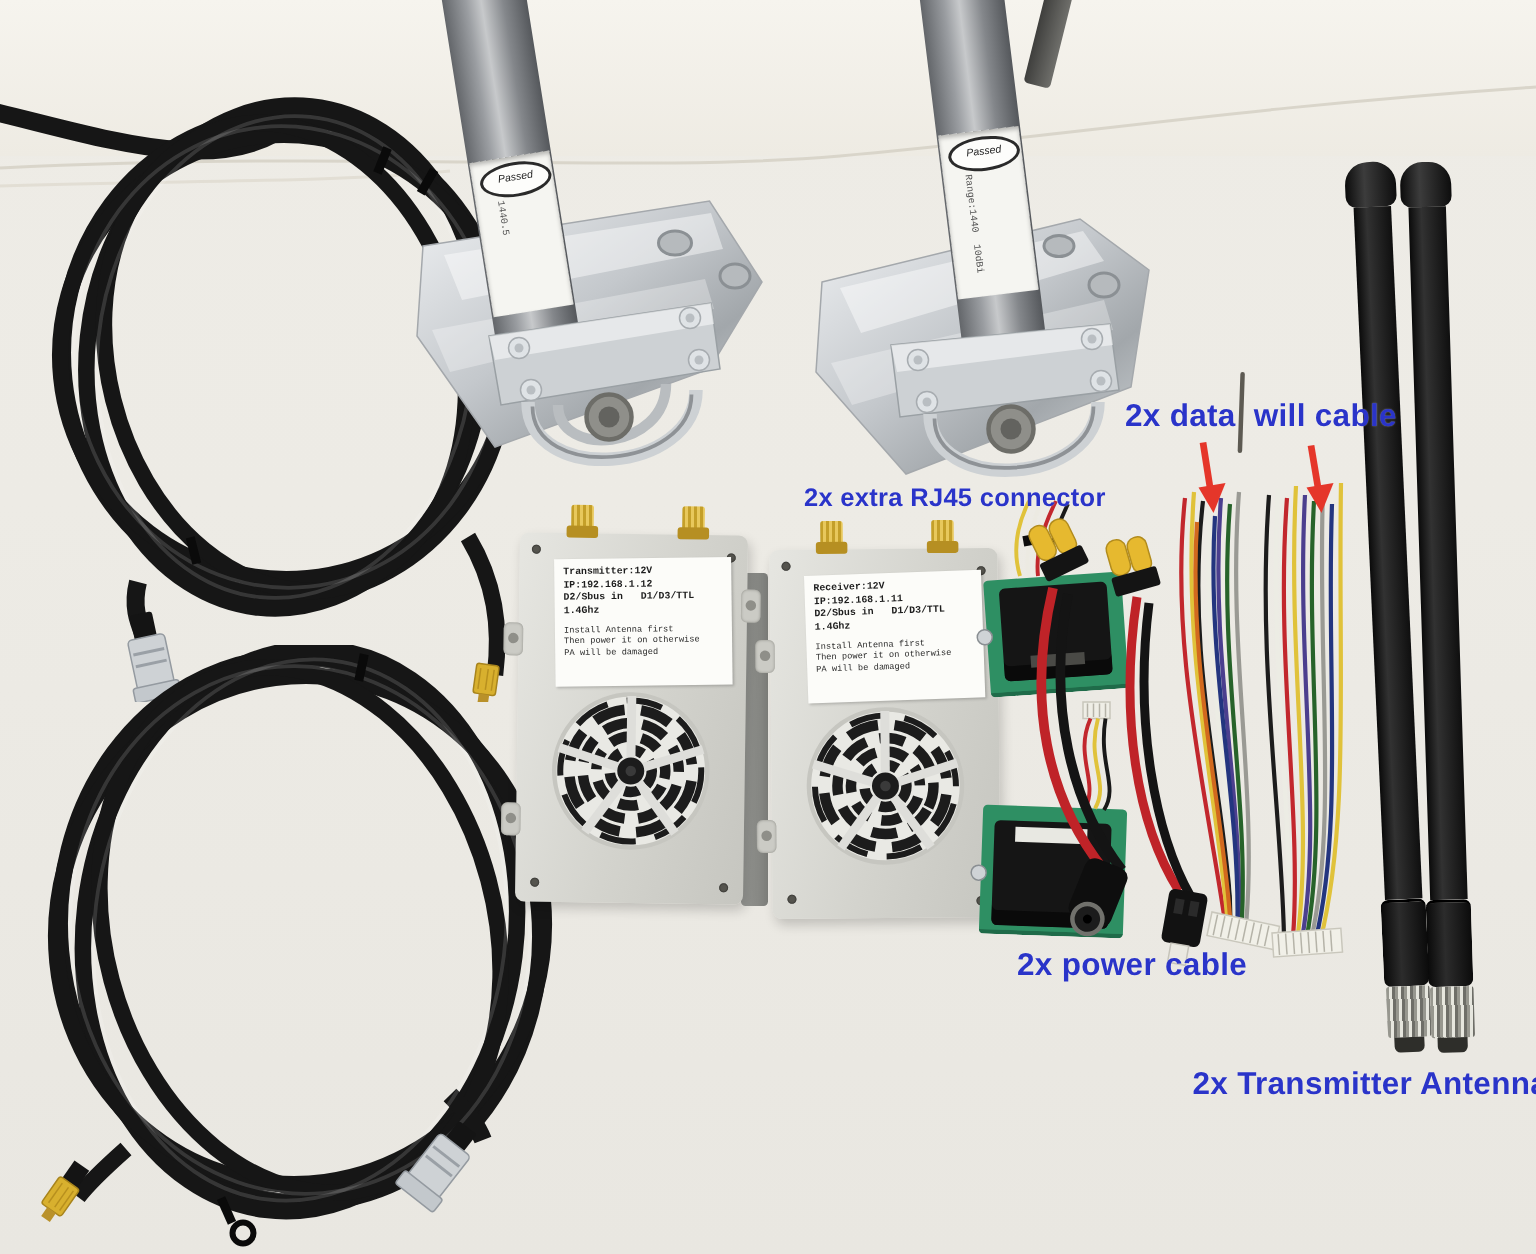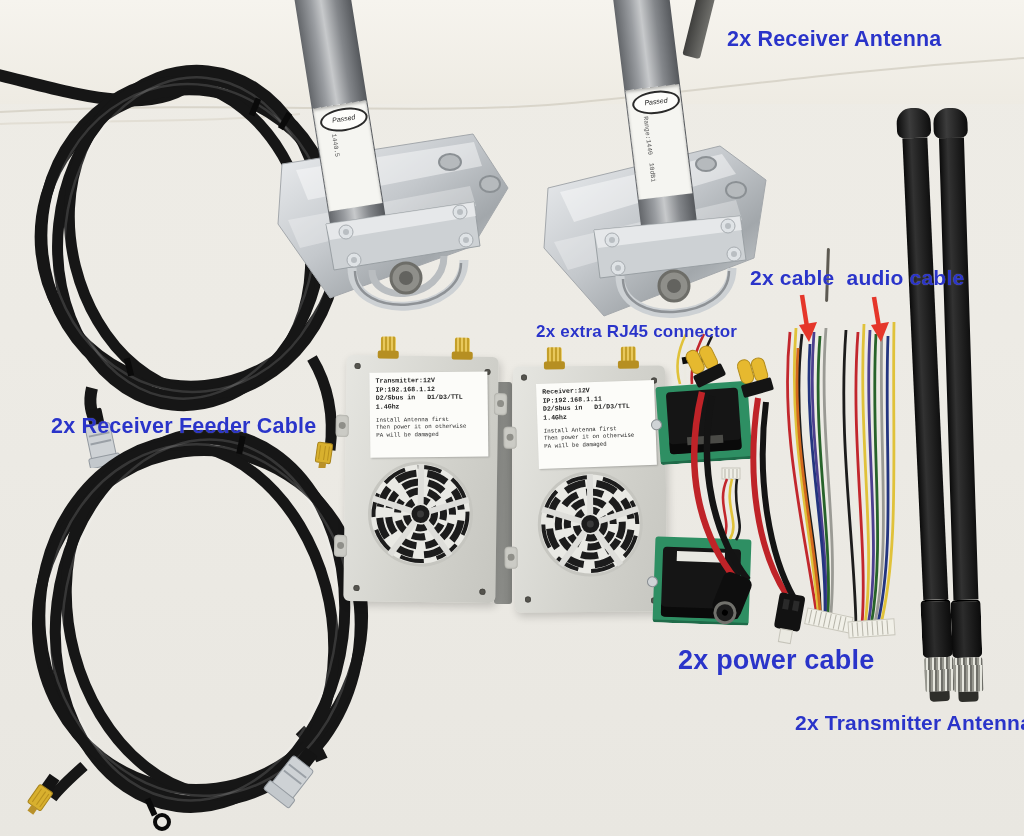--- a/index.html
+++ b/index.html
@@ -457,20 +457,18 @@
     <g>
       <line x1="32" y1="10" x2="37" y2="42" stroke="#e5362a" stroke-width="4.5"></line>
       <polygon points="29,40 47,37 39,57" fill="#e5362a"></polygon>
     </g>
     <g>
       <line x1="104" y1="12" x2="109" y2="42" stroke="#e5362a" stroke-width="4.5"></line>
       <polygon points="101,40 119,37 111,57" fill="#e5362a"></polygon>
     </g>
   </svg>
 
-  <div class="abs anno" style="left:727px;top:27px">2x Receiver Antenna</div>
-  <div class="abs anno" style="left:750px;top:266px;font-size:21px">2x cable  audio cable</div>
+  <div class="abs anno" style="left:750px;top:266px;font-size:21px">2x data  will cable</div>
   <div class="abs anno" style="left:536px;top:322px;font-size:17px">2x extra RJ45 connector</div>
-  <div class="abs anno" style="left:51px;top:414px">2x Receiver Feeder Cable</div>
-  <div class="abs anno" style="left:678px;top:645px;font-size:27px">2x power cable</div>
+  <div class="abs anno" style="left:678px;top:632px;font-size:21px">2x power cable</div>
   <div class="abs anno" style="left:795px;top:711px;font-size:21px">2x Transmitter Antenna</div>
 
 </div>
 
 </body></html>

